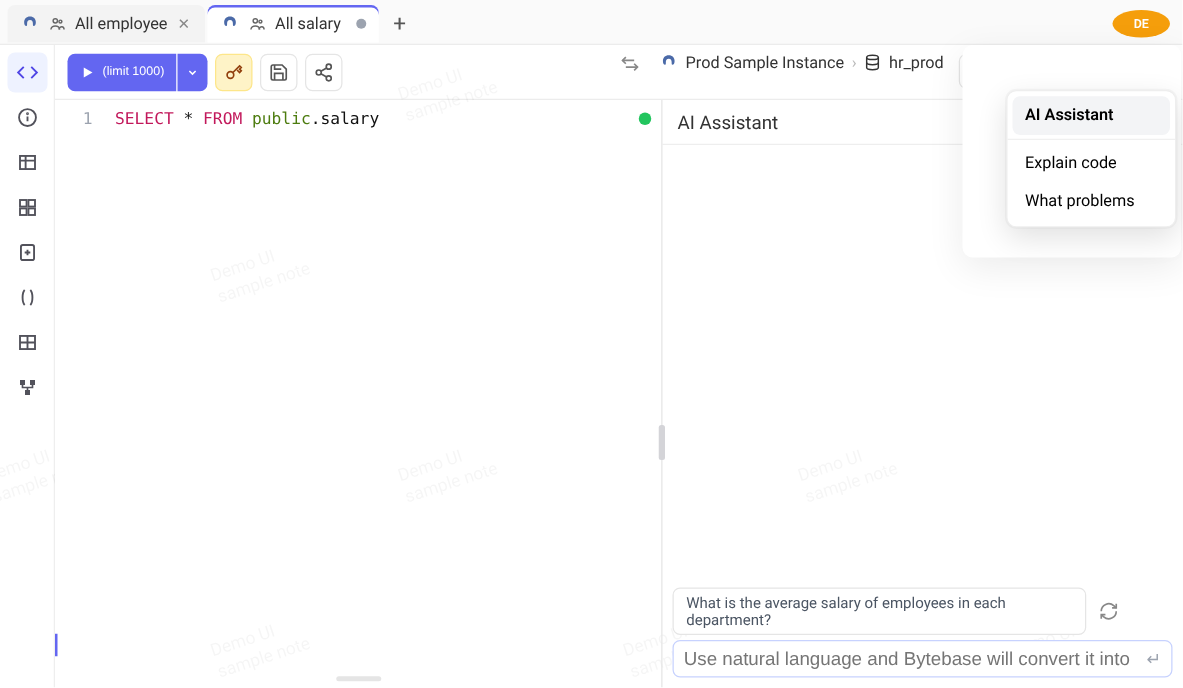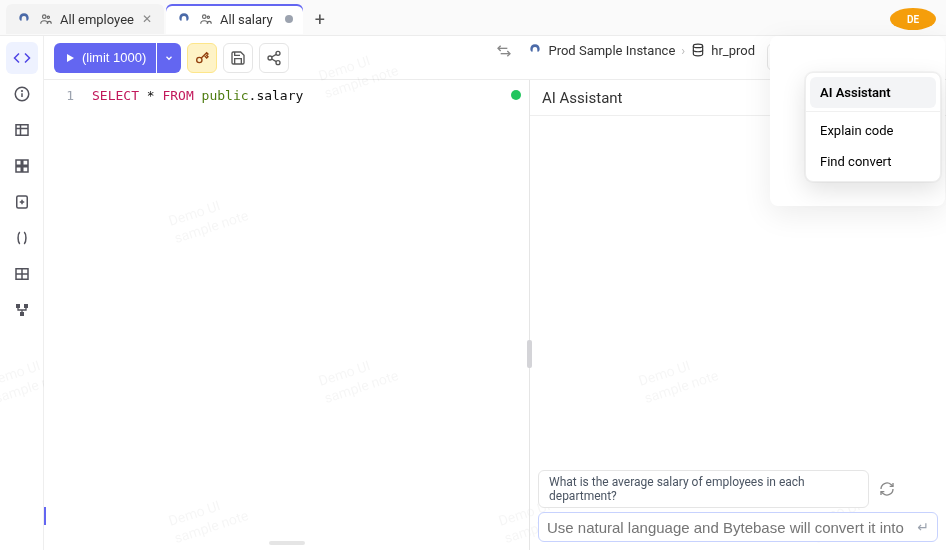--- a/index.html
+++ b/index.html
@@ -66,21 +66,21 @@
     .content { flex:1; display:flex; flex-direction:column; }
     
     .toolbar {
       height: 44px; display:flex; align-items:center; gap:6px;
       padding: 0 10px; border-bottom:1px solid #ececec;
     }
     .run-btn {
       display:flex;align-items:center;gap:6px;
       background:#6366f1;color:#fff;border:none;
       height:30px;padding:0 10px;border-radius:6px 0 0 6px;
-      font-size:13px;cursor:pointer;
+      font-size:10px;cursor:pointer;
     }
     .run-caret {
       height:30px;width:24px;background:#6366f1;border:none;
       display:flex;align-items:center;justify-content:center;
       border-radius:0 6px 6px 0; color:#fff; margin-left:-5px; cursor:pointer;
     }
     .tbtn {
       width:30px;height:30px;border:1px solid #e5e5e5;border-radius:6px;
       background:#fff;display:flex;align-items:center;justify-content:center;
       color:#555;cursor:pointer;
@@ -380,14 +380,14 @@
       </div>
     </div>
   </div>
 </div>
 
 <div class="ai-menu-backdrop"></div>
 <div class="ai-menu">
   <div class="ai-menu-item">AI Assistant</div>
   <hr>
   <div class="ai-menu-item">Explain code</div>
-  <div class="ai-menu-item">Find convert</div>
+  <div class="ai-menu-item">What problems</div>
 </div>
 
 </body></html>

